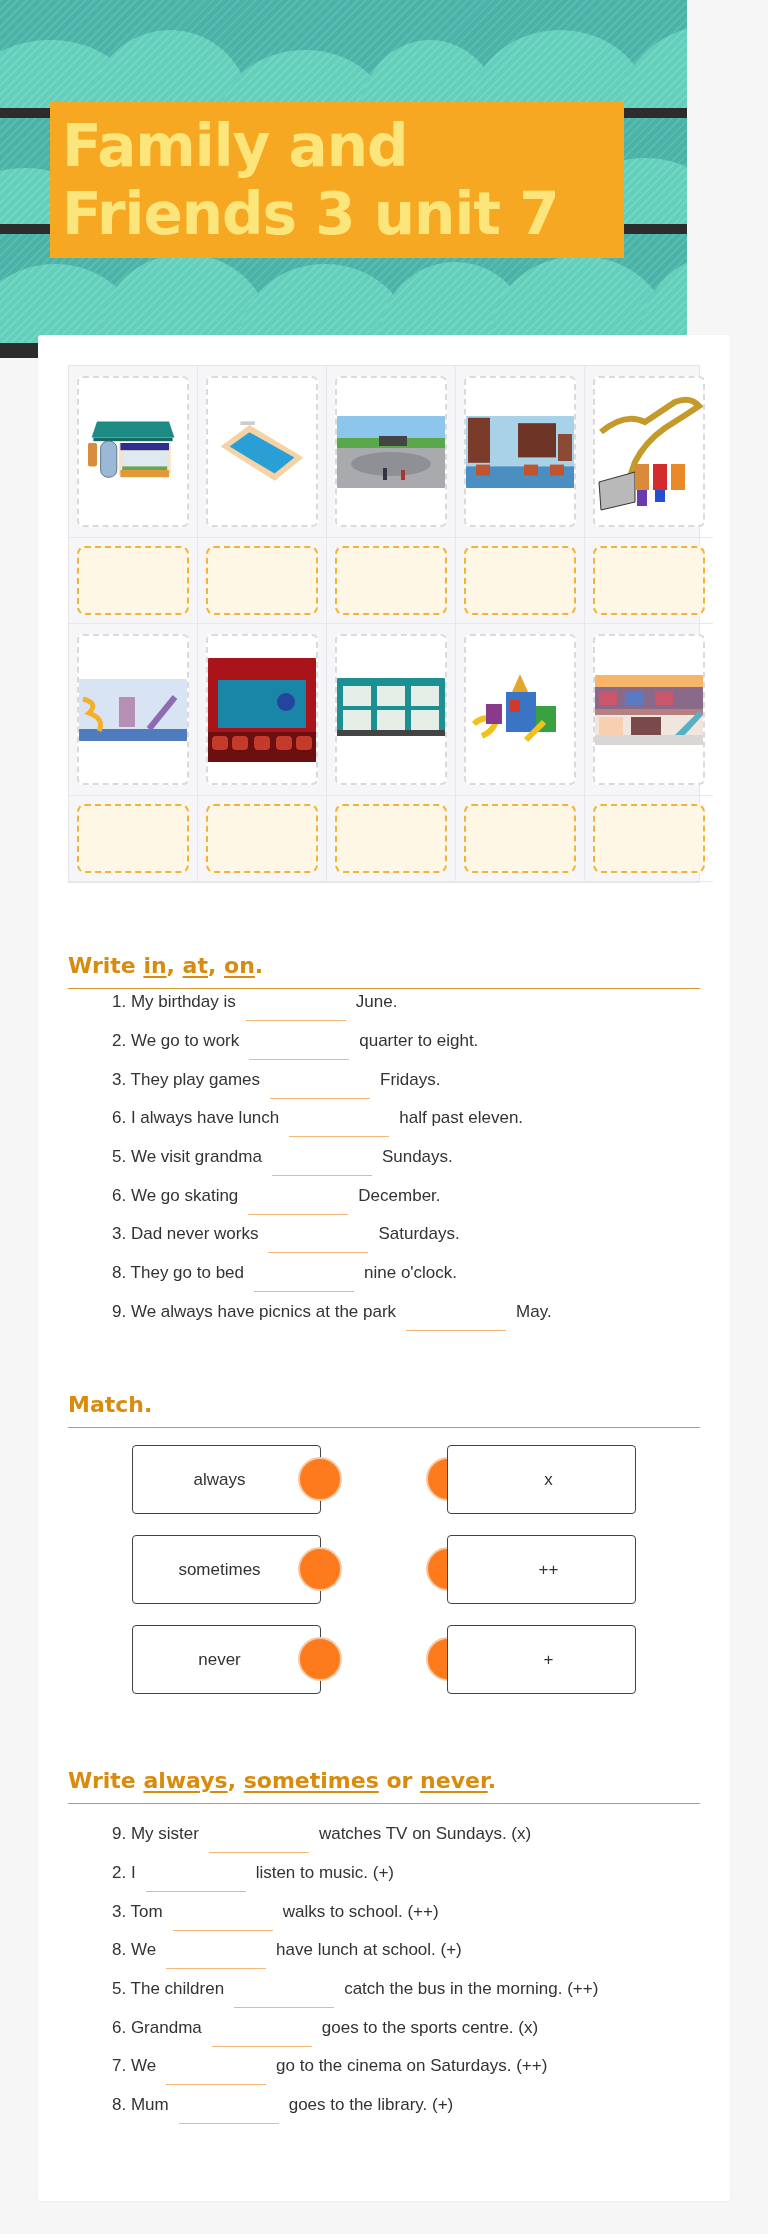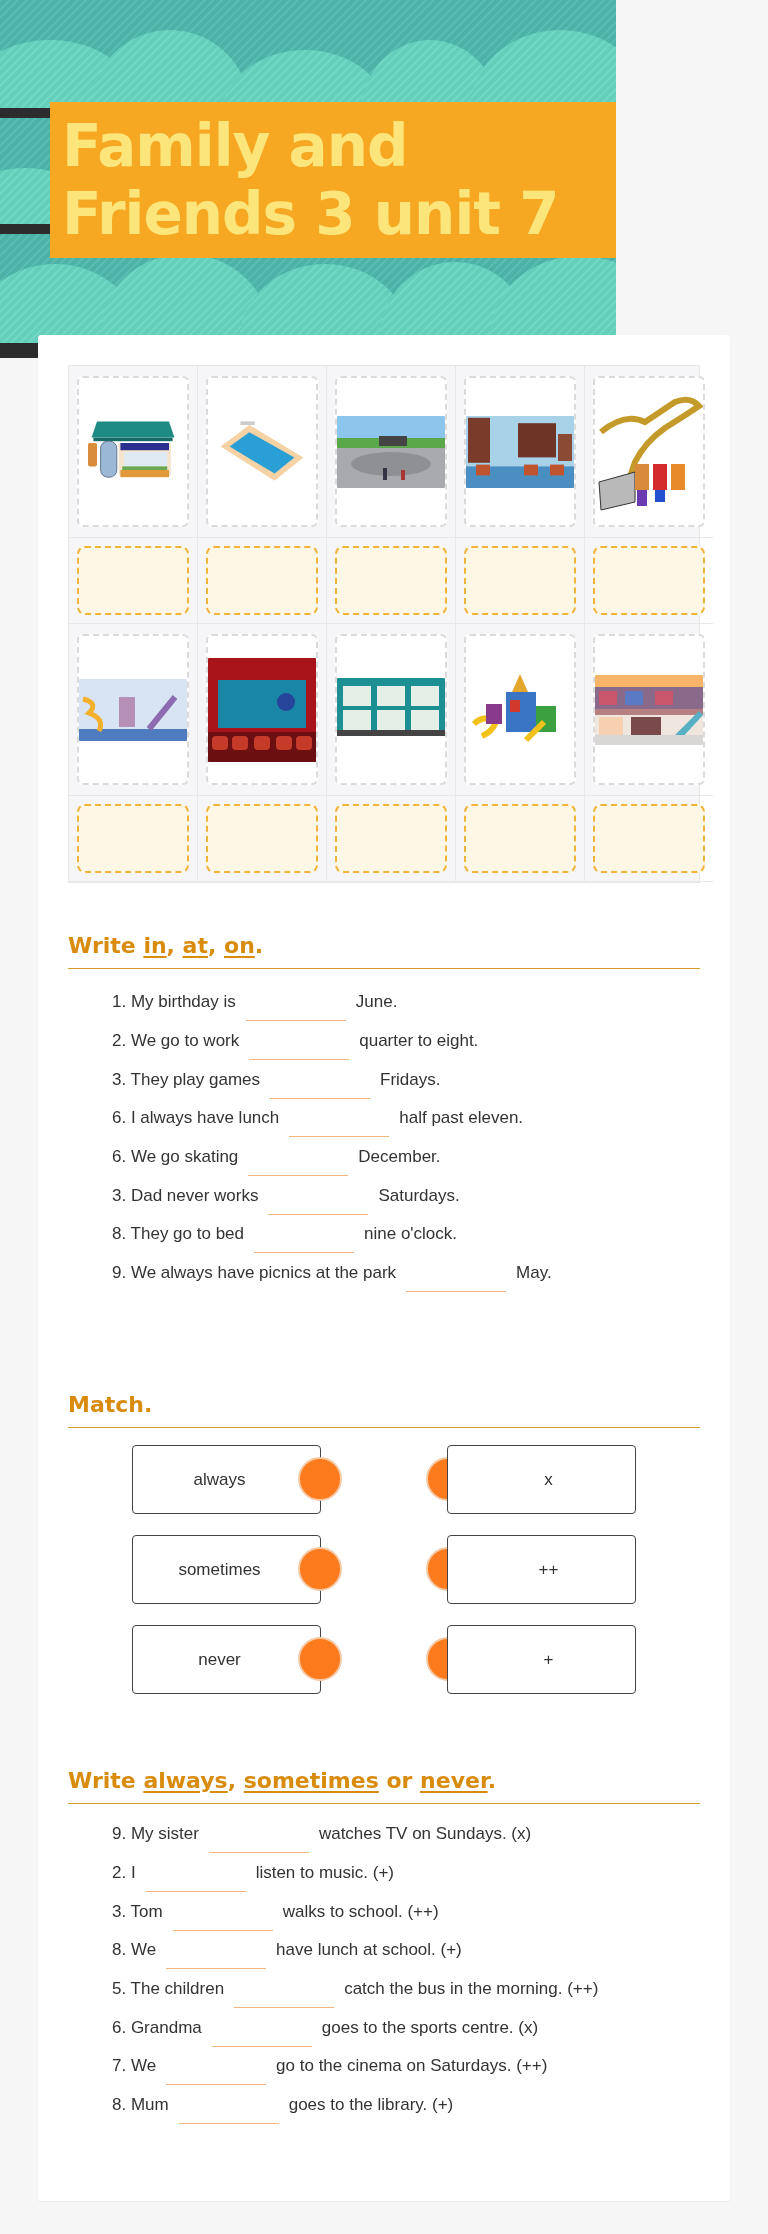--- a/index.html
+++ b/index.html
@@ -6,21 +6,21 @@
   html, body { width: 768px; }
   body {
     background: #f6f6f6;
     font-family: "Liberation Sans", sans-serif;
     color: #333;
     position: relative;
     height: 2234px;
     overflow: hidden;
   }
   .banner {
-    position: absolute; left: 0; top: 0; width: 616px; height: 358px;
+    position: absolute; left: 0; top: 0; width: 687px; height: 358px;
     background:
       repeating-linear-gradient(135deg, rgba(255,255,255,0.06) 0 2px, rgba(0,0,0,0.04) 2px 6px),
       #4fb8ad;
     overflow: hidden;
     padding-left: 44px;
   }
   .band { position: absolute; left: 0; width: 768px; background: #2c2c2c; }
   .cloud {
     position: absolute; border-radius: 50%;
     background: repeating-linear-gradient(135deg, rgba(255,255,255,0.06) 0 2px, rgba(0,0,0,0.03) 2px 6px), #67d5c1;
@@ -314,21 +314,21 @@
         <div class="drop-zone"></div>
       </div>
     <div class="cell drop-cell">
         <div class="drop-zone"></div>
       </div>
     <div class="cell drop-cell">
         <div class="drop-zone"></div>
       </div>
   </div>
 
-  <div class="section-title" style="top:598px;">
+  <div class="section-title" style="top:618px;">
     <span>Write </span><u>in</u><span>, </span><u>at</u><span>, </span><u>on</u><span>.</span>
   </div>
   <div class="q-list" style="top:648px;">
     <div class="q-row">
         <span>1. My birthday is</span>
         <input class="blank" style="">
         <span>June.</span>
       </div>
     <div class="q-row">
         <span>2. We go to work</span>
@@ -337,20 +337,25 @@
       </div>
     <div class="q-row">
         <span>3. They play games</span>
         <input class="blank" style="">
         <span>Fridays.</span>
       </div>
     <div class="q-row">
         <span>6. I always have lunch</span>
         <input class="blank" style="">
         <span>half past eleven.</span>
+      </div>
+    <div class="q-row">
+        <span>5. We visit grandma</span>
+        <input class="blank" style="">
+        <span>Sundays.</span>
       </div>
     <div class="q-row">
         <span>6. We go skating</span>
         <input class="blank" style="">
         <span>December.</span>
       </div>
     <div class="q-row">
         <span>3. Dad never works</span>
         <input class="blank" style="">
         <span>Saturdays.</span>

